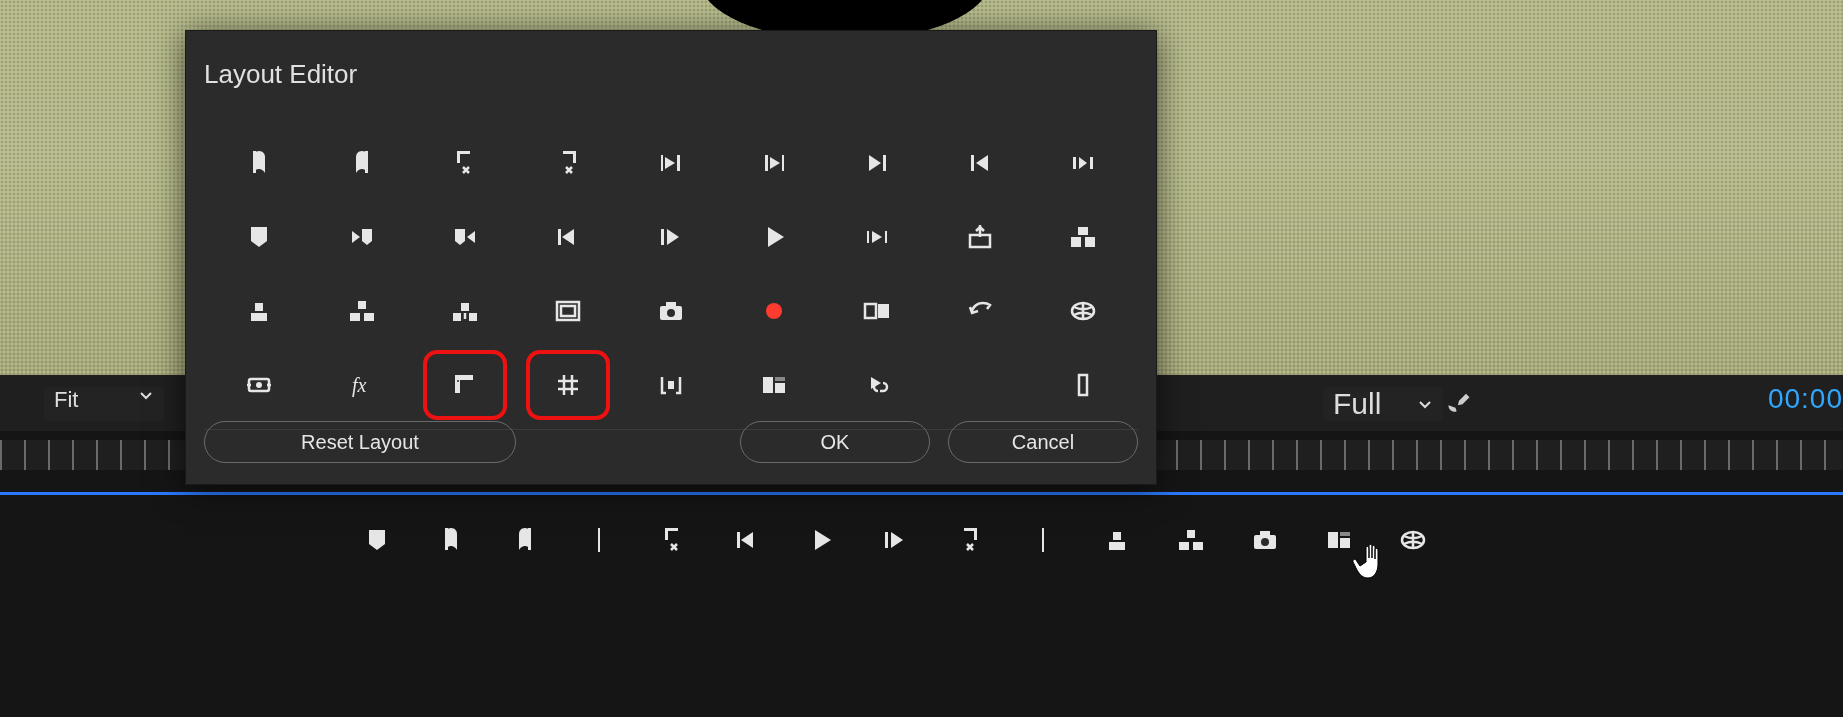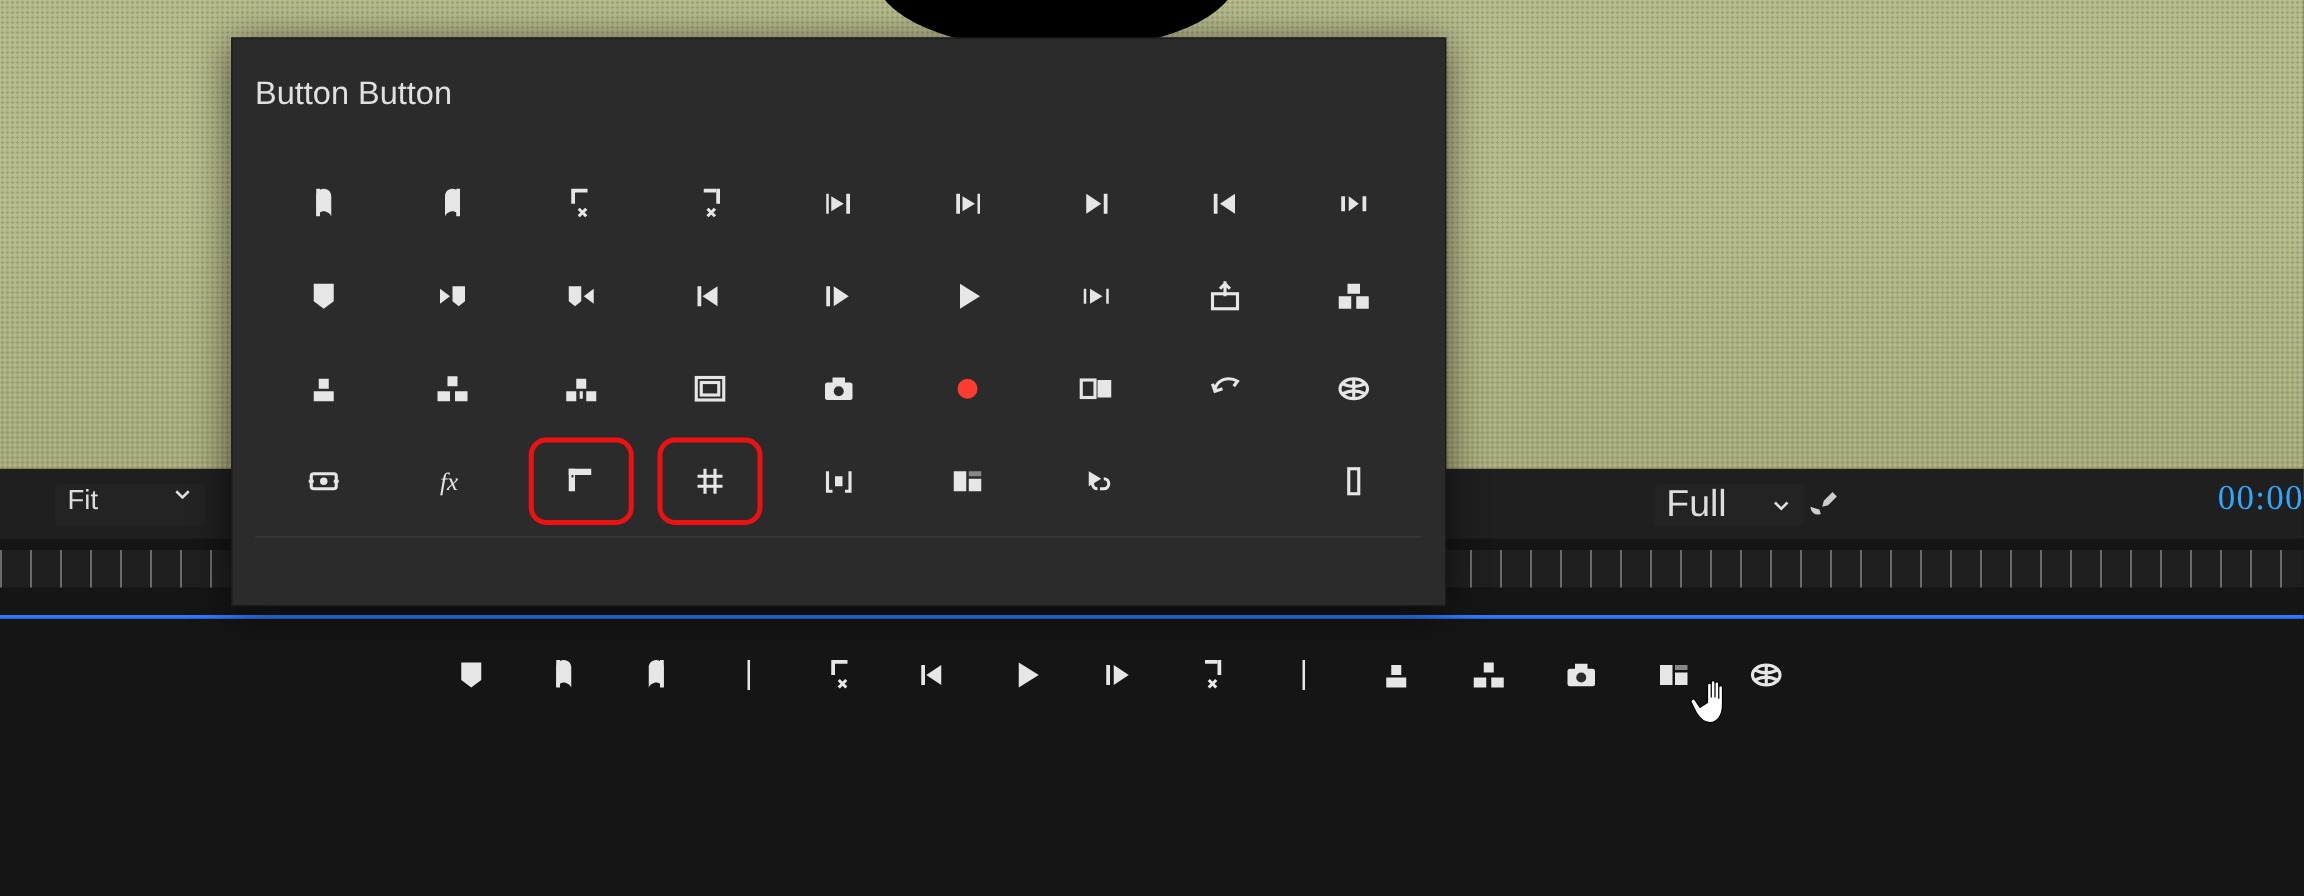--- a/index.html
+++ b/index.html
@@ -6,21 +6,21 @@
   *{box-sizing:border-box}
   .bg-image{position:absolute;left:0;top:0;right:0;height:400px;background:linear-gradient(180deg,#b0b388 0%, #b2b58a 40%, #a0a376 100%);filter:contrast(1.05)}
   .bg-noise{position:absolute;inset:0;background-image:radial-gradient(#8c8f68 1px,transparent 1px),radial-gradient(#c4c799 1px,transparent 1px);background-size:4px 4px,4px 4px;background-position:0 0,2px 2px;opacity:.55}
   .bg-dark-shape{position:absolute;left:700px;top:-30px;width:290px;height:70px;background:#000;border-radius:0 0 140px 140px/0 0 60px 60px}
   .dark-strip{position:absolute;left:0;right:0;top:375px;height:56px;background:#1f1f1f}
   .dark-strip .fit{position:absolute;left:44px;top:12px;width:120px;height:34px;display:flex;align-items:flex-start;padding:0 10px;color:#ddd;font-size:22px;border-radius:4px;background:#232323}
   .dark-strip .fit svg{margin-left:auto}
   .dark-strip .full{position:absolute;right:400px;top:12px;width:120px;height:34px;display:flex;align-items:center;padding:0 10px;color:#ddd;font-size:30px;border-radius:4px;background:#232323}
   .dark-strip .full svg{margin-left:auto}
   .dark-strip .wrench{position:absolute;right:370px;top:14px;color:#ddd}
-  .dark-strip .tc{position:absolute;right:0;top:8px;color:#2fa7ff;font-family:Liberation Serif, serif;font-size:28px;letter-spacing:1px}
+  .dark-strip .tc{position:absolute;right:0;top:8px;color:#2fa7ff;font-family:Liberation Sans, sans-serif;font-size:28px;letter-spacing:1px}
   .ruler{position:absolute;left:0;right:0;top:440px;height:30px;background:#1f1f1f;display:flex;align-items:flex-start}
   .ruler .ticks{flex:1;height:100%;background-image:repeating-linear-gradient(90deg,#6b6b6b 0 2px,transparent 2px 24px)}
   .playhead-line{position:absolute;left:0;right:0;top:492px;height:3px;background:#2a79ff}
   .transport{position:absolute;left:0;right:0;top:500px;height:80px;background:#151515;display:flex;align-items:center;gap:40px;padding-left:360px}
   .transport .tbtn{color:#e4e4e4;display:flex;align-items:center;justify-content:center;width:34px;height:34px;cursor:pointer}
   .hand-cursor{position:absolute;left:1352px;top:538px;color:#fff}
   
   .dialog{position:absolute;left:185px;top:30px;width:972px;height:455px;background:#2b2b2b;border:1px solid #1a1a1a;box-shadow:0 4px 30px rgba(0,0,0,.6)}
   .dialog .title{position:absolute;left:18px;top:28px;font-size:26px;color:#e0e0e0}
   .grid{position:absolute;left:22px;top:95px;right:22px;display:grid;grid-template-columns:repeat(9,1fr);grid-template-rows:repeat(4,74px);align-items:center;justify-items:center}
@@ -162,21 +162,21 @@
     </div>
   </div>
 
 <span class="hand-cursor">
   <svg width="48" height="52" viewBox="0 0 48 52">
       <path d="M14 24V10c0-2 3-2 3 0v10V8c0-2 3-2 3 0v12V9c0-2 3-2 3 0v12V12c0-2 3-2 3 0v14c0 8-4 14-10 14-5 0-8-3-11-8l-4-8c-1-2 2-4 3-2l4 6z" fill="#fff" stroke="#000" stroke-width="1"></path>
     </svg>
 </span>
 
 <div class="dialog">
-  <div class="title">Button Button</div>
+  <div class="title">Layout Editor</div>
   <div class="grid" id="icon-grid">
       <div class="ibtn">
         <svg xmlns="http://www.w3.org/2000/svg" width="32" height="32" viewBox="0 0 32 32">
           <path d="M16 4c4 0 6 3 6 6v16c-2-4-6-4-6-4s-4 0-6 4V10c0-3 2-6 6-6z" fill="#e6e6e6"></path>
           <rect x="10" y="4" width="3" height="22" fill="#e6e6e6"></rect>
         </svg>
       </div>
       <div class="ibtn">
         <svg xmlns="http://www.w3.org/2000/svg" width="32" height="32" viewBox="0 0 32 32">
           <path d="M16 4c-4 0-6 3-6 6v16c2-4 6-4 6-4s4 0 6 4V10c0-3-2-6-6-6z" fill="#e6e6e6"></path>
@@ -386,13 +386,18 @@
       <div class="ibtn">
         <svg xmlns="http://www.w3.org/2000/svg" width="32" height="32" viewBox="0 0 32 32"></svg>
       </div>
       <div class="ibtn">
         <svg xmlns="http://www.w3.org/2000/svg" width="32" height="32" viewBox="0 0 32 32">
           <rect x="12" y="6" width="8" height="20" stroke="#e6e6e6" stroke-width="2.5" fill="none"></rect>
         </svg>
       </div>
     </div>
   <div class="divider"></div>
+  <div class="btnrow">
+    <div class="pillbtn reset">Reset Layout</div>
+    <div class="pillbtn ok">OK</div>
+    <div class="pillbtn cancel">Cancel</div>
+  </div>
 </div>
 
 </body></html>

